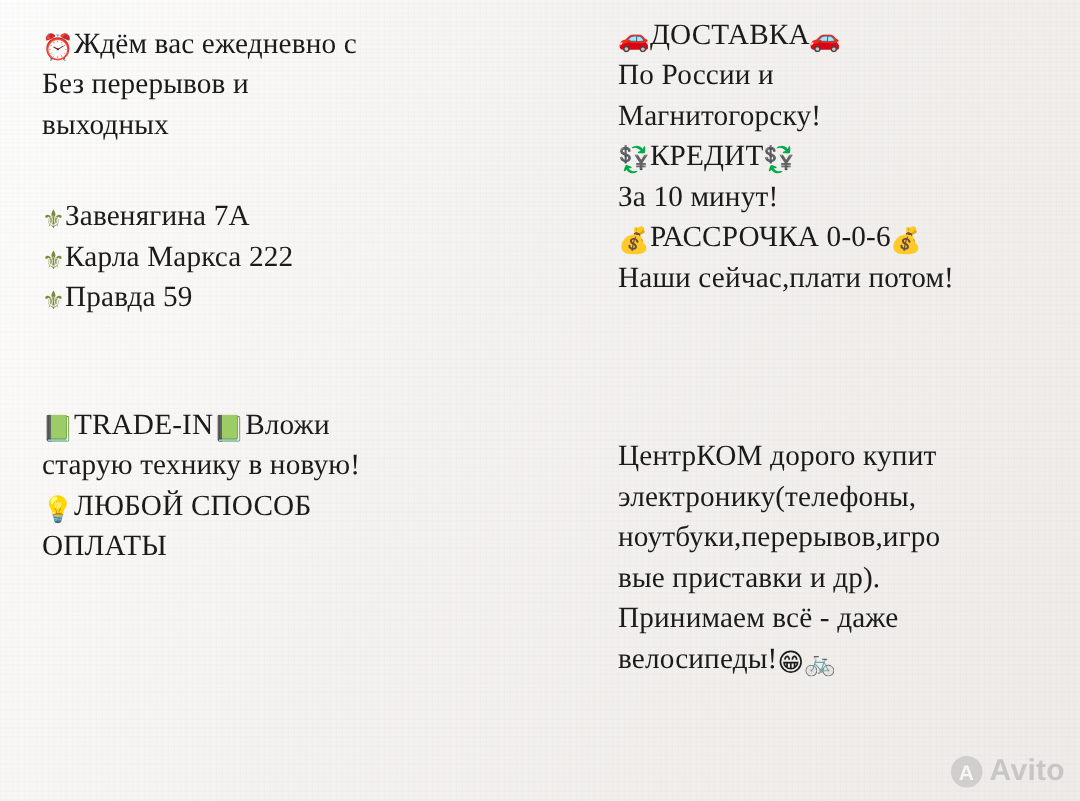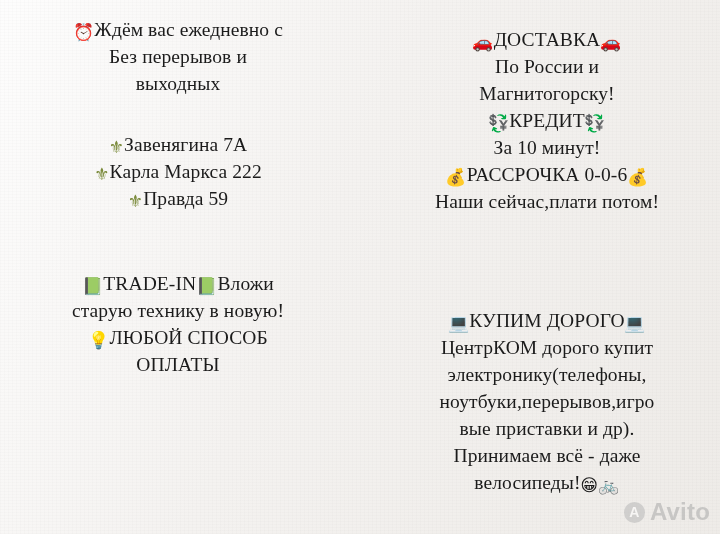--- a/index.html
+++ b/index.html
@@ -13,36 +13,35 @@
     font-family: "Liberation Serif", serif;
     overflow: hidden;
     position: relative;
   }
   .page {
     position: absolute;
     inset: 0;
     background:
       linear-gradient(115deg, rgba(255,255,255,0.85) 0%, rgba(244,242,240,0.6) 45%, rgba(236,233,229,0.75) 100%),
       #f4f2f0;
-    text-align: center;
   }
   .grain {
     position: absolute;
     inset: 0;
     background-image:
       repeating-linear-gradient(0deg, rgba(0,0,0,0.013) 0px, rgba(0,0,0,0.013) 1px, rgba(255,255,255,0) 1px, rgba(255,255,255,0) 3px),
       repeating-linear-gradient(90deg, rgba(0,0,0,0.010) 0px, rgba(0,0,0,0.010) 1px, rgba(255,255,255,0) 1px, rgba(255,255,255,0) 4px);
     pointer-events: none;
   }
   .col {
     position: absolute;
     color: #1b1b1b;
   }
   .col-left { left: 28px; top: 16px; width: 300px; }
-  .col-right { left: 402px; top: 10px; width: 290px; margin-top: 16px; }
+  .col-right { left: 412px; top: 10px; width: 290px; }
 
   .block { margin-bottom: 0; }
 
   .line {
     font-size: 19.5px;
     line-height: 27px;
     letter-spacing: 0.1px;
     white-space: nowrap;
   }
   .emoji {
@@ -74,21 +73,21 @@
     font-family: "Liberation Sans", sans-serif;
     font-size: 14px;
     font-weight: bold;
     display: flex;
     align-items: center;
     justify-content: center;
     line-height: 1;
   }
   .wm-text {
     font-family: "Liberation Sans", sans-serif;
-    font-size: 24px;
+    font-size: 20px;
     font-weight: bold;
     color: #a9a9a9;
     letter-spacing: 0.2px;
   }
 </style>
 </head>
 <body>
 
 <div class="page">
   <div class="grain"></div>
@@ -128,21 +127,20 @@
       <div class="line"><span class="emoji">💱</span><span>КРЕДИТ</span><span class="emoji">💱</span></div>
       <div class="line">За 10 минут!</div>
       <div class="line"><span class="emoji">💰</span><span>РАССРОЧКА 0-0-6</span><span class="emoji">💰</span></div>
       <div class="line">Наши сейчас,плати потом!</div>
     </div>
 
     <div class="gap-xl"></div>
     <div class="gap-md"></div>
 
     <div class="block">
-      <div class="line"><span class="emoji">💻</span><span>КУПИМ ДОРОГО</span><span class="emoji">💻</span></div>
       <div class="line">ЦентрКОМ дорого купит</div>
       <div class="line">электронику(телефоны,</div>
       <div class="line">ноутбуки,перерывов,игро</div>
       <div class="line">вые приставки и др).</div>
       <div class="line">Принимаем всё - даже</div>
       <div class="line"><span>велосипеды!</span><span class="emoji">😁🚲</span></div>
     </div>
   </div>
 
   <div class="watermark">

